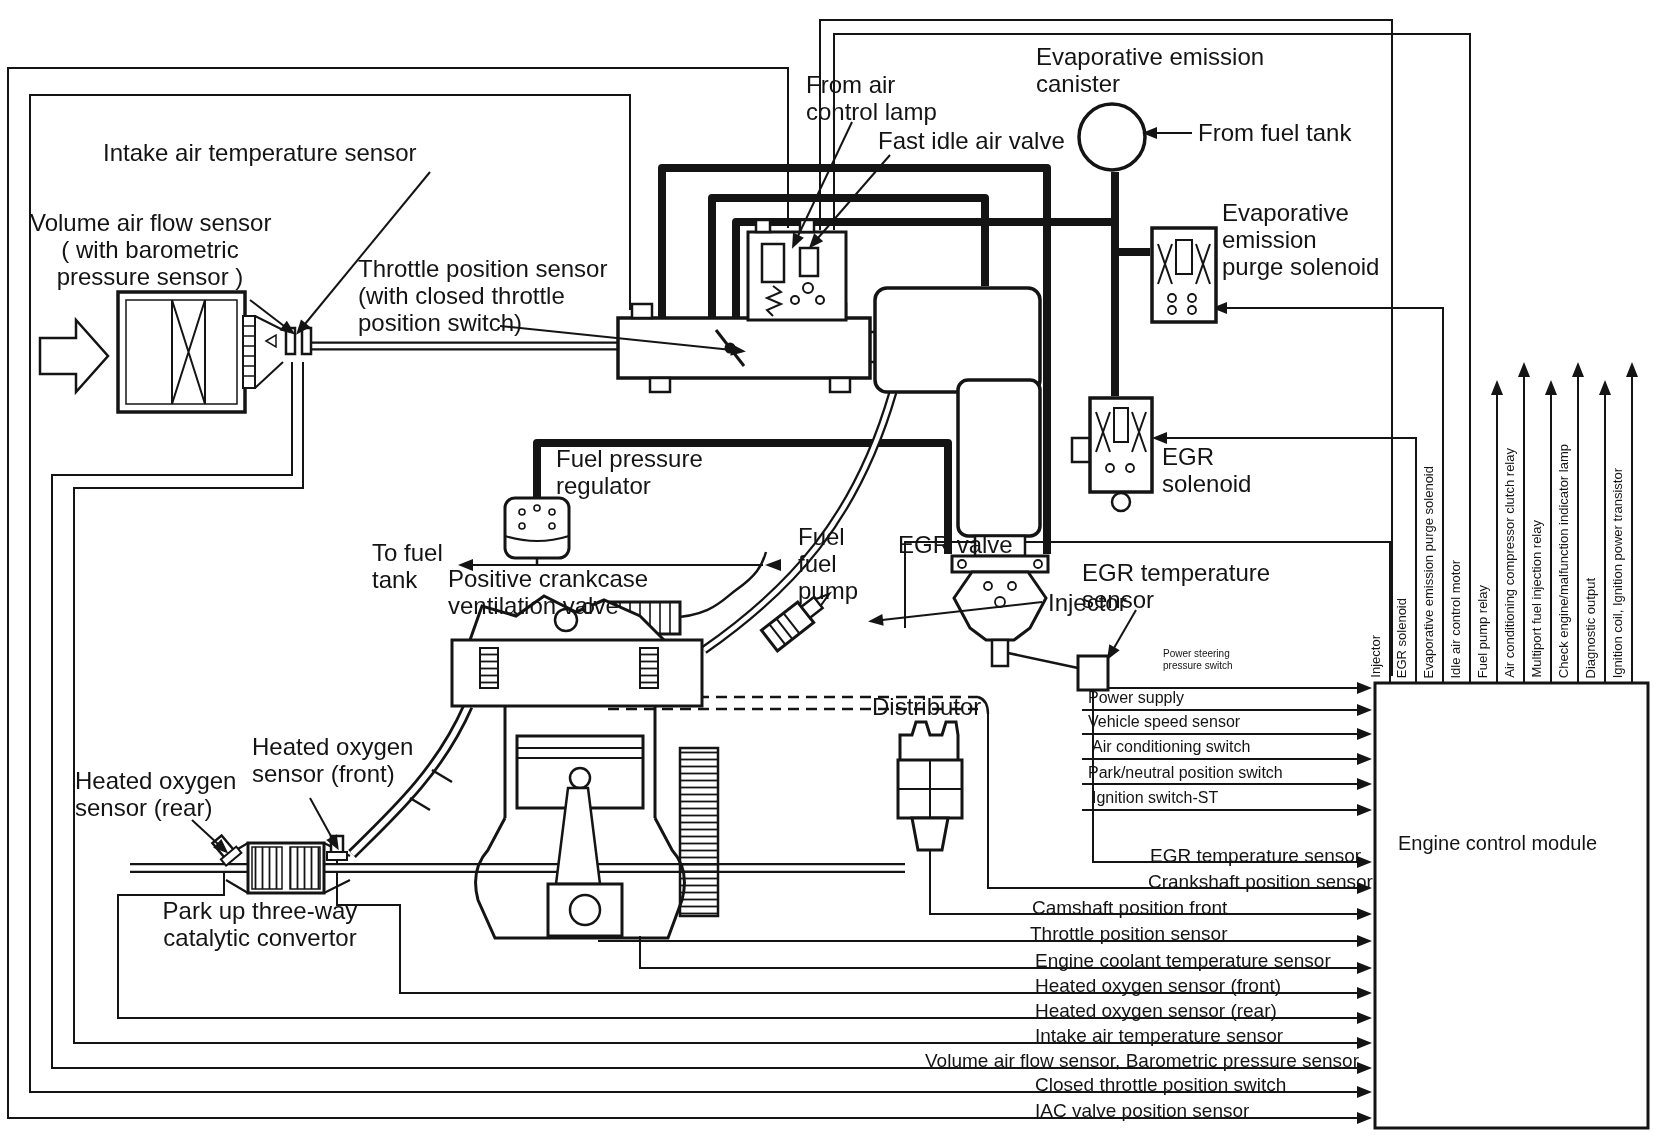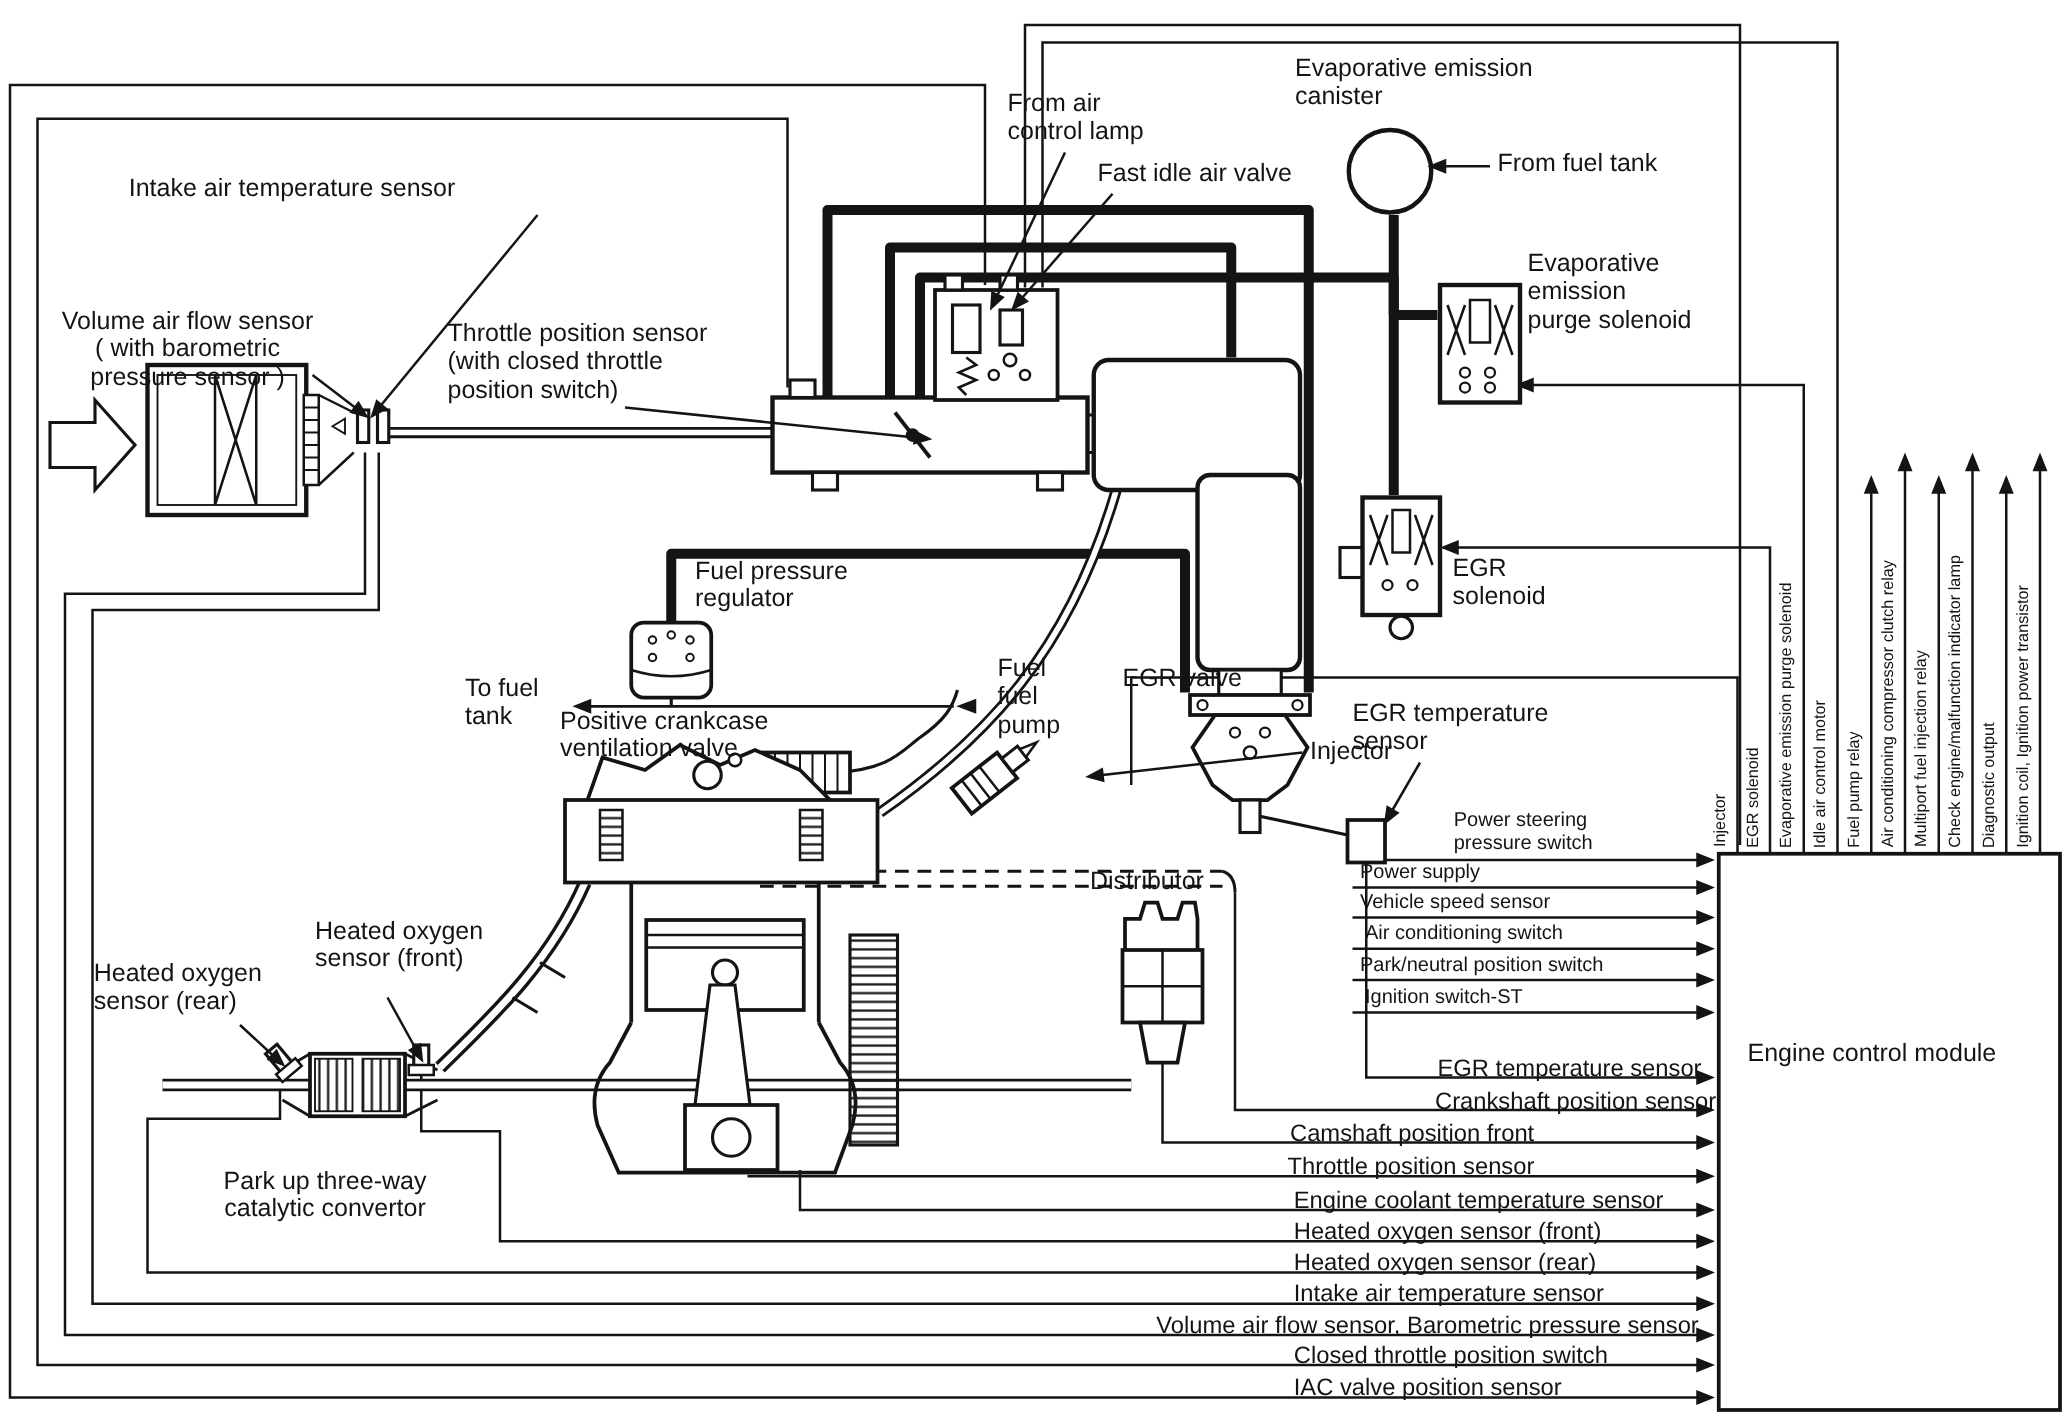--- a/index.html
+++ b/index.html
@@ -1,24 +1,24 @@
 <!DOCTYPE html>
 <html><head>
 <meta charset="utf-8">
 <style>
   html,body{margin:0;padding:0;background:#fff;}
   .stage{position:relative;width:1654px;height:1136px;background:#fff;overflow:hidden;
          font-family:"Liberation Sans",sans-serif;color:#141414;}
   .stage svg{position:absolute;left:0;top:0;}
-  .lbl{position:absolute;font-size:20px;line-height:1.12;white-space:nowrap;}
+  .lbl{position:absolute;font-size:24px;line-height:1.12;white-space:nowrap;}
   .lbl span{display:block;}
-  .lbl.center{text-align:center;margin-top:36px;}
+  .lbl.center{text-align:center;}
   .in-lbl{position:absolute;font-size:19px;line-height:1.15;white-space:nowrap;}
   .in-lbl.big{font-size:16px;}
-  .in-lbl.two{font-size:16px;}
+  .in-lbl.two{font-size:10px;}
   .in-lbl span{display:block;}
   .vlabel{position:absolute;bottom:458px;writing-mode:vertical-rl;transform:rotate(180deg);
           font-size:13px;line-height:1;white-space:nowrap;}
   .ecm-title{position:absolute;font-size:20px;}
 </style>
 </head>
 <body>
 
 <div class="stage">
 

